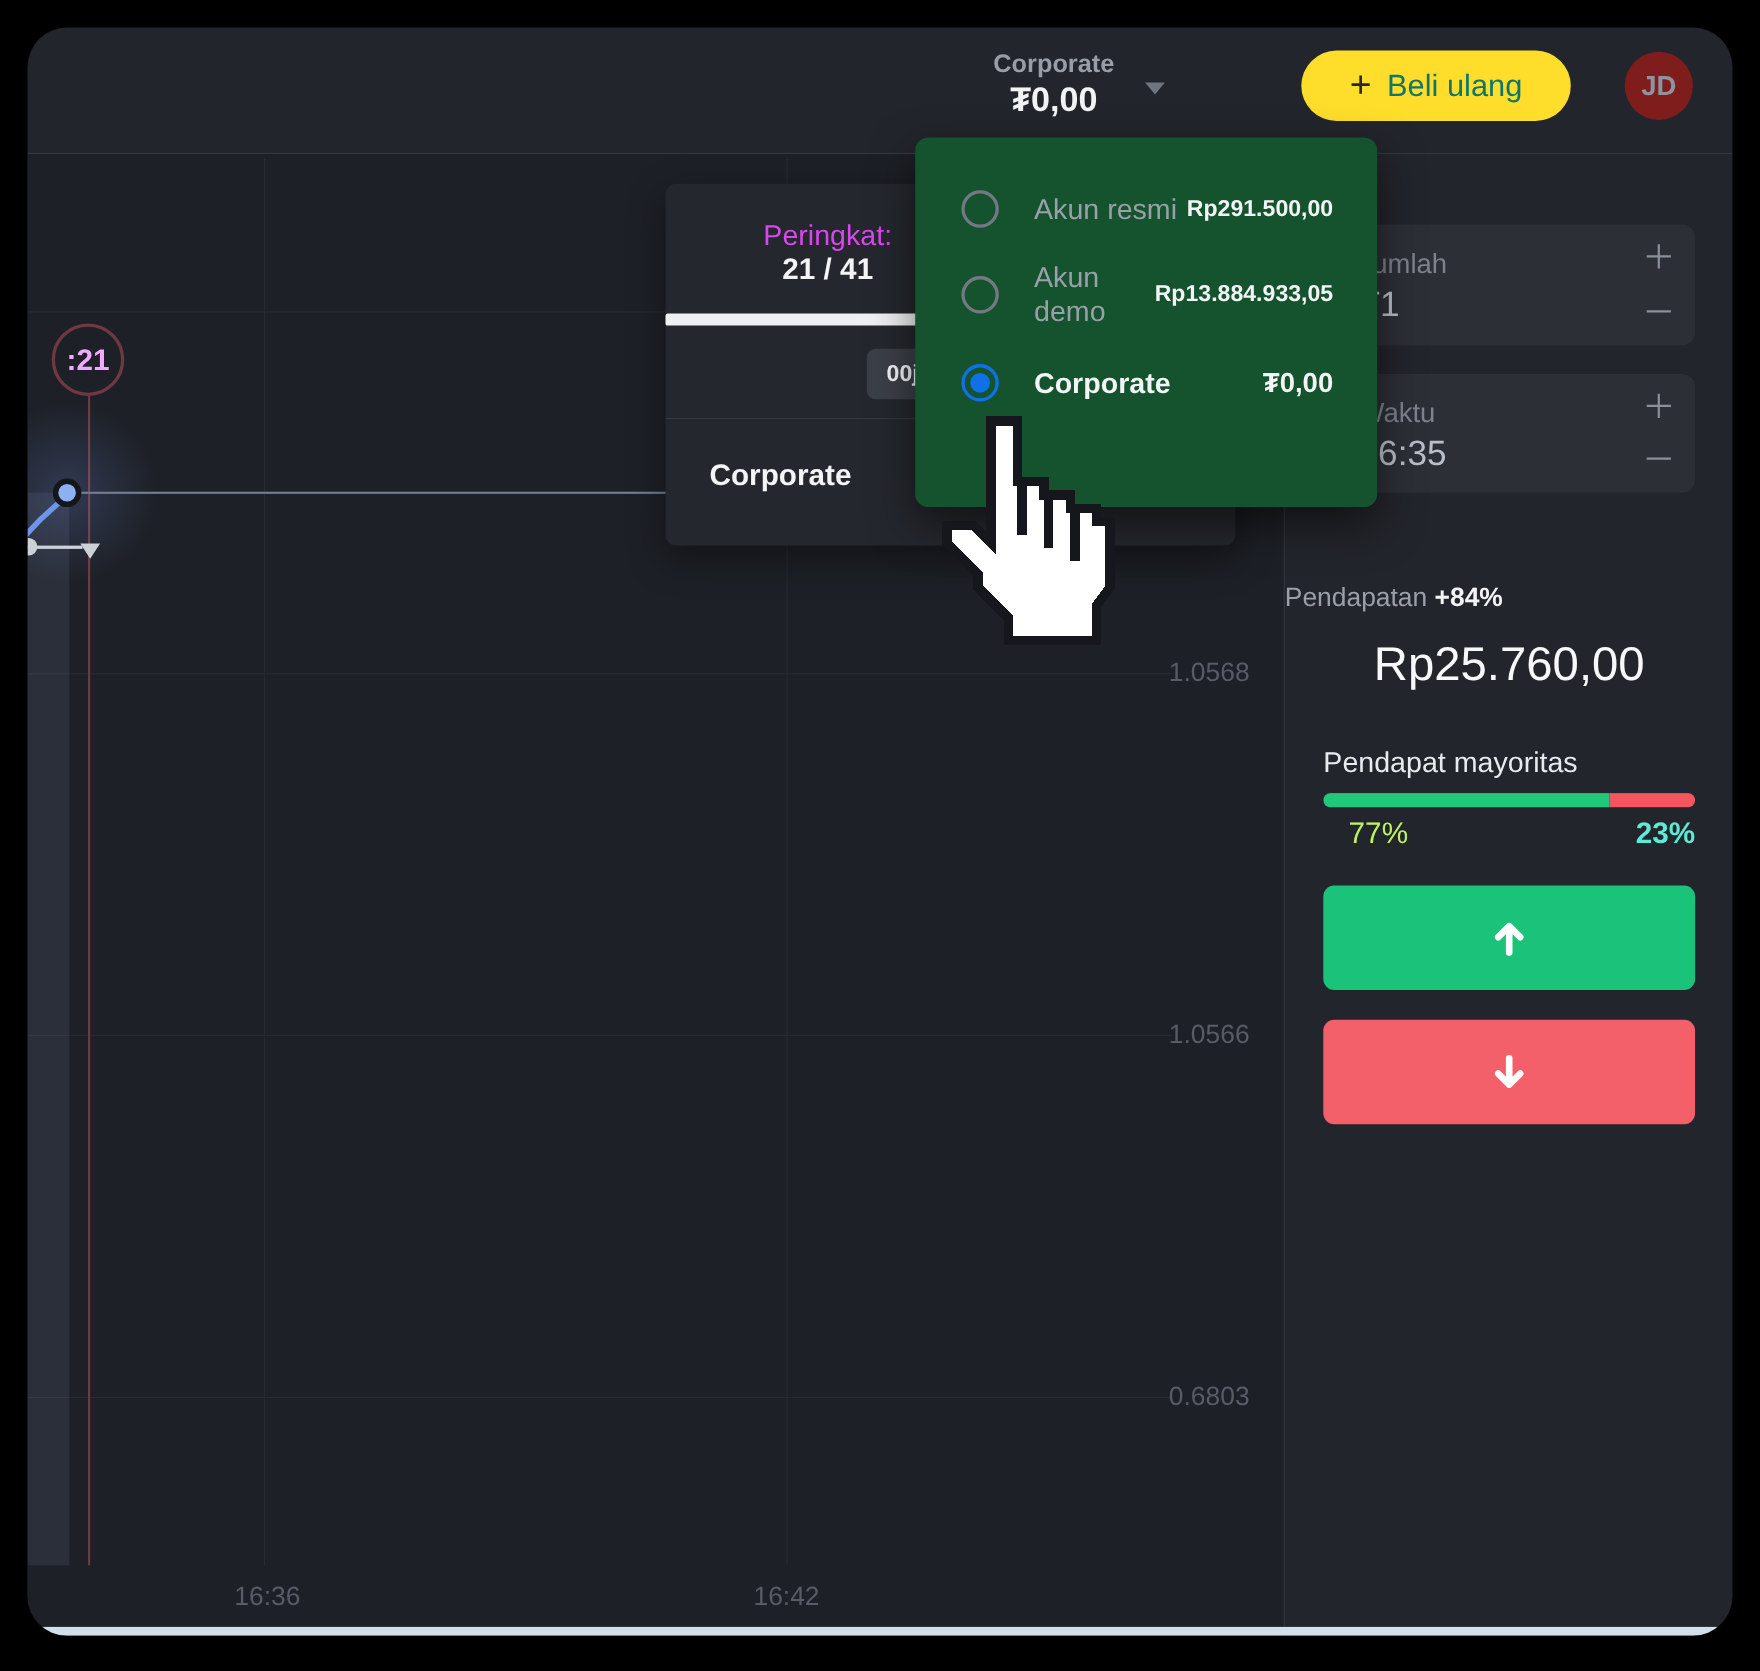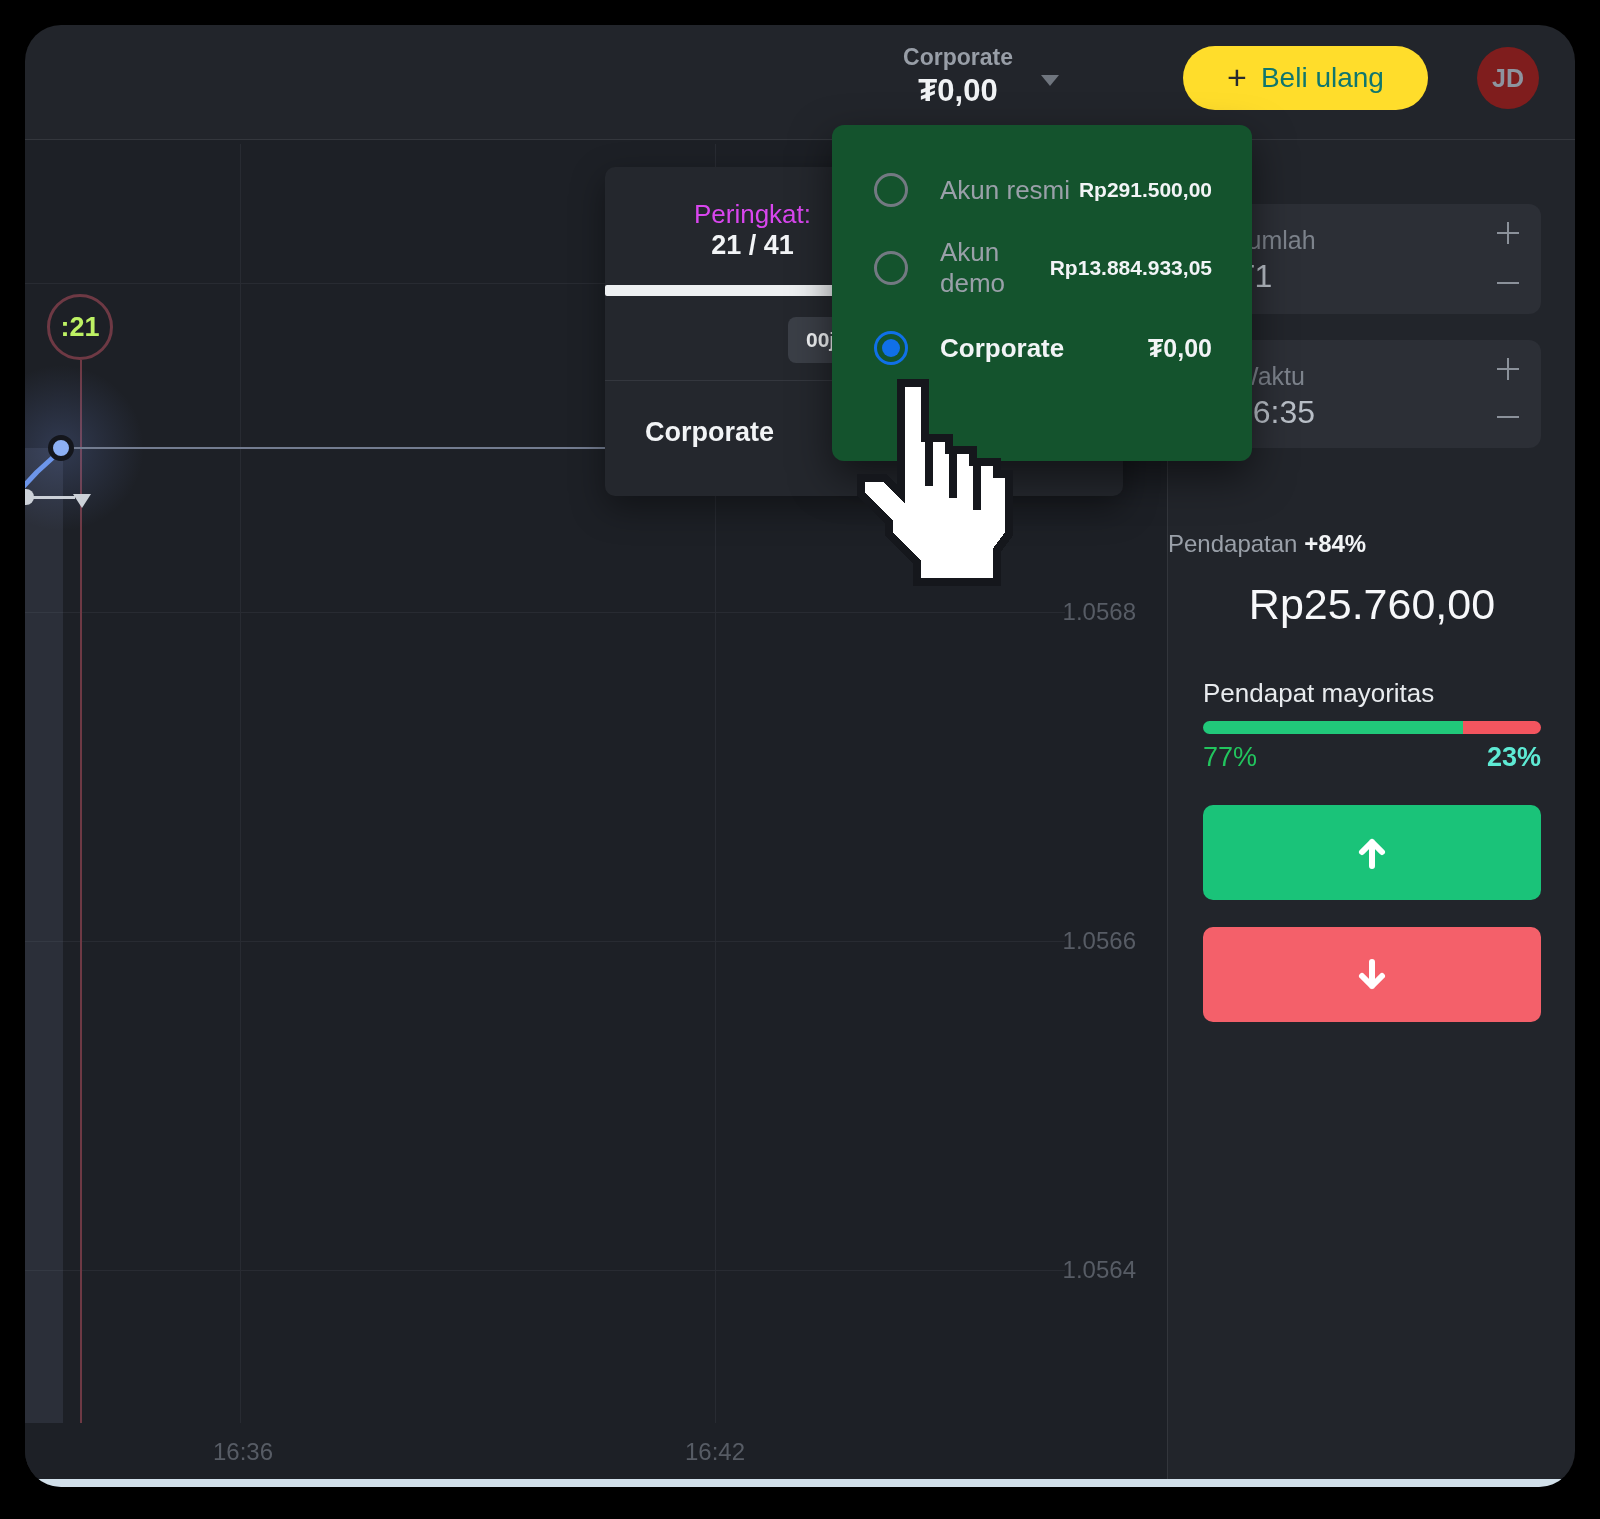--- a/index.html
+++ b/index.html
@@ -28,21 +28,21 @@
 
   
   .chart{position:absolute;left:0;top:115px;width:1142px;height:1347px;background:#1d2026;overflow:hidden;}
   .gridv{position:absolute;top:4px;height:1279px;width:1px;background:#282b32;}
   .gridh{position:absolute;left:0;width:1040px;height:1px;background:#282b32;}
   .plabel{position:absolute;right:31px;font-size:24px;color:#575c65;width:120px;text-align:right;}
   .tlabel{position:absolute;font-size:24px;color:#575c65;width:120px;text-align:center;top:1298px;}
   .band{position:absolute;left:0;top:308px;width:38px;height:975px;background:rgba(140,155,185,0.13);}
   .redline{position:absolute;left:55px;top:220px;width:2px;height:1063px;background:#6e3944;}
   .cdc{position:absolute;left:22px;top:154px;width:66px;height:66px;border:3px solid #6e3944;border-radius:50%;
-    display:flex;align-items:center;justify-content:center;font-size:27px;font-weight:bold;color:#bef264;}
+    display:flex;align-items:center;justify-content:center;font-size:27px;font-weight:bold;color:#f0abfc;}
   .glow{position:absolute;left:-50px;top:222px;width:172px;height:172px;border-radius:50%;
     background:radial-gradient(circle,rgba(120,150,235,0.22) 0%,rgba(120,150,235,0.0) 68%);}
   .priceline{position:absolute;left:36px;top:307px;width:1106px;height:2px;background:#737c90;}
   .dot{position:absolute;left:23px;top:295px;width:26px;height:26px;border-radius:50%;
     background:#8db0f4;border:5px solid #14161c;}
   .wline{position:absolute;left:0;top:356px;width:50px;height:3px;background:#ccd1d8;}
   .wdot{position:absolute;left:-7px;top:349px;width:16px;height:16px;border-radius:50%;background:#ccd1d8;}
   .wtri{position:absolute;left:48px;top:354px;width:0;height:0;
     border-left:9px solid transparent;border-right:9px solid transparent;border-top:14px solid #ccd1d8;}
 
@@ -53,21 +53,21 @@
   .card .cvalue{position:absolute;left:32px;top:54px;font-size:32px;color:#b9bfc7;}
   .step{position:absolute;right:16px;width:34px;height:34px;cursor:pointer;}
   .inc-line{position:absolute;left:0;top:390px;width:408px;text-align:left;font-size:24px;color:#9aa0a9;}
   .inc-line b{color:#f2f4f6;}
   .inc-amt{position:absolute;left:0;top:440px;width:408px;text-align:center;font-size:43px;color:#f7f8fa;}
   .maj-title{position:absolute;left:35px;top:538px;font-size:26px;font-weight:500;color:#e8ebee;}
   .bar{position:absolute;left:35px;top:581px;width:338px;height:13px;border-radius:7px;overflow:hidden;display:flex;}
   .bar .g{height:100%;background:#21c87a;}
   .bar .r{height:100%;background:#f4555f;flex:1;}
   .pcts{position:absolute;left:35px;top:602px;width:338px;display:flex;justify-content:space-between;font-size:27px;}
-  .pct-up{color:#22c55e;}
+  .pct-up{color:#bef264;margin-left:23px;}
   .pct-down{color:#5eead4;font-weight:bold;}
   .bigbtn{position:absolute;left:35px;width:338px;height:95px;border:none;border-radius:10px;
     display:flex;align-items:center;justify-content:center;cursor:pointer;}
   .btn-up{top:665px;background:#1ac379;}
   .btn-down{top:787px;background:#f4606a;}
 
   
   .modal{position:absolute;left:580px;top:142px;width:518px;height:329px;background:#24272d;border-radius:10px;
     box-shadow:0 12px 34px rgba(0,0,0,0.4);z-index:30;}
   .rank{position:absolute;left:0;top:32px;width:295px;text-align:center;}
@@ -117,21 +117,21 @@
   <div class="chart">
     <div class="gridv" style="left:215px"></div>
     <div class="gridv" style="left:690px"></div>
     <div class="gridh" style="top:143px"></div>
     <div class="gridh" style="top:472px"></div>
     <div class="gridh" style="top:801px"></div>
     <div class="gridh" style="top:1130px"></div>
 
     <div class="plabel" style="top:458px">1.0568</div>
     <div class="plabel" style="top:787px">1.0566</div>
-    <div class="plabel" style="top:1116px">1.0564</div>
+    <div class="plabel" style="top:1116px">0.6803</div>
     <div class="tlabel" style="left:158px">16:36</div>
     <div class="tlabel" style="left:630px">16:42</div>
 
     <div class="band"></div>
     <div class="redline"></div>
     <div class="cdc">:21</div>
 
     <div class="glow"></div>
     <div class="priceline"></div>
     <svg class="abs" style="left:-6px;top:300px" width="60" height="70">

